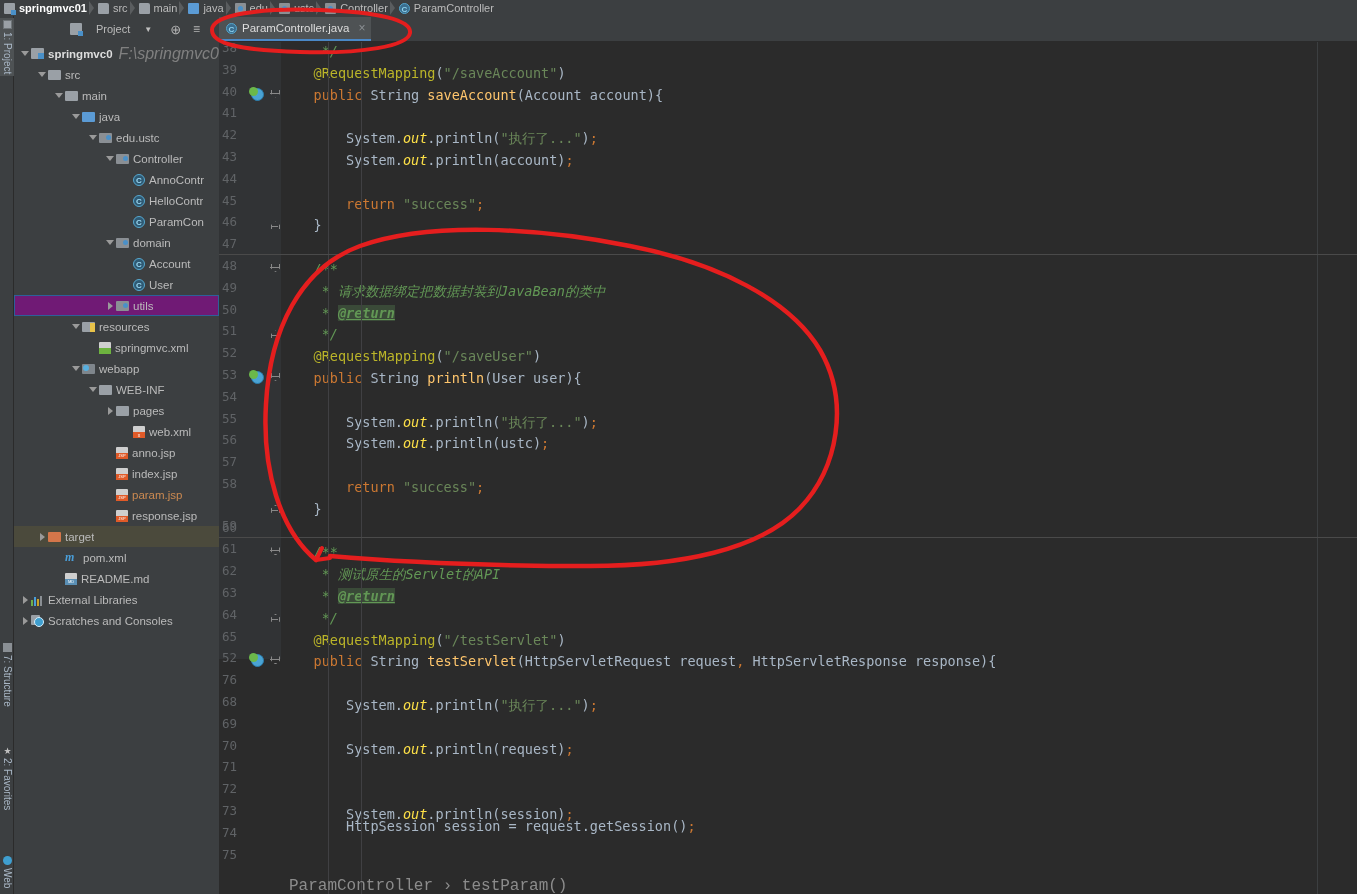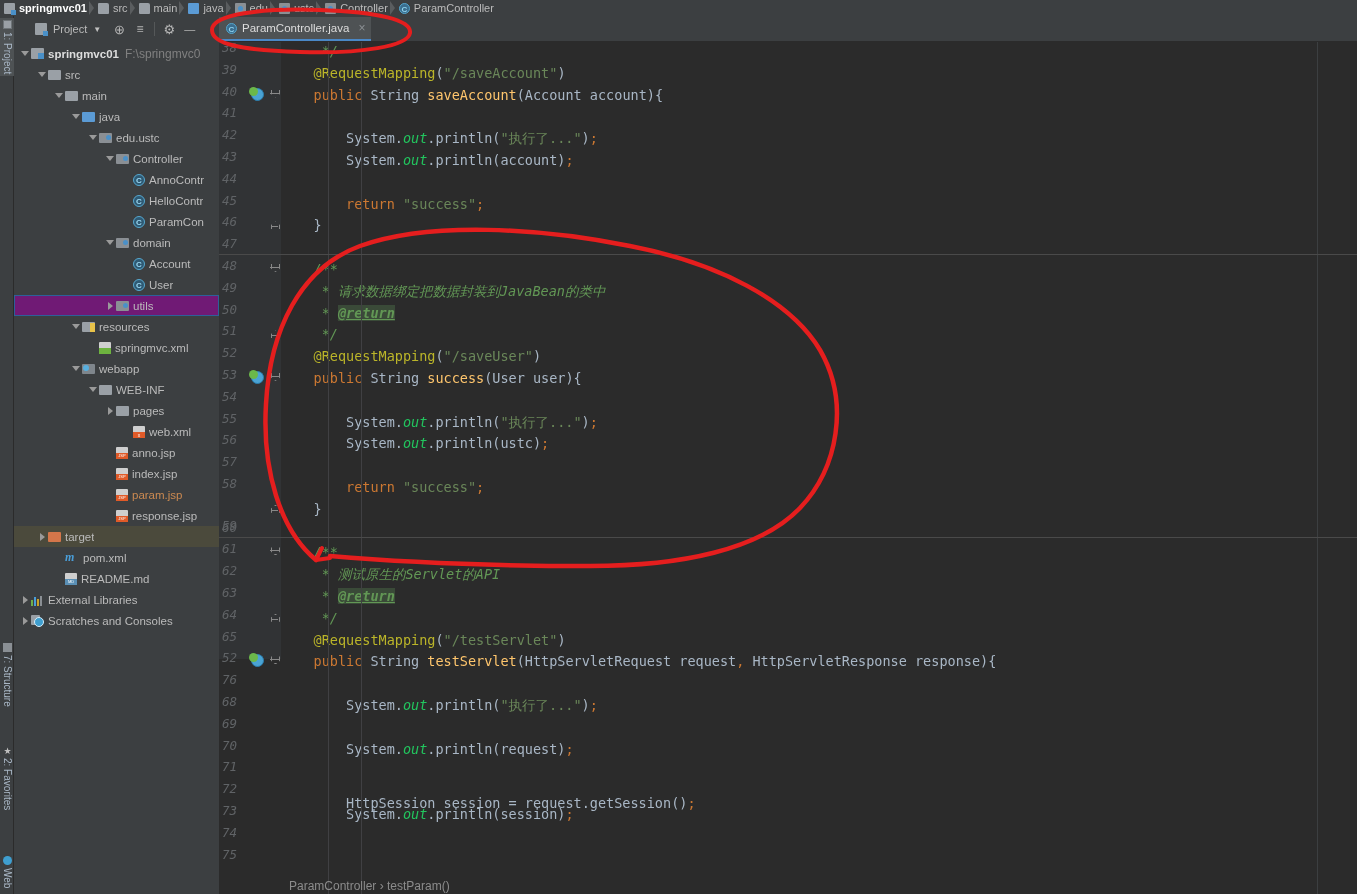--- a/index.html
+++ b/index.html
@@ -53,22 +53,22 @@
   }
   .vlabel.sel { background: #4e5254; }
   .vminibox { width: 9px; height: 9px; flex: 0 0 auto; }
 
   
   .projpanel {
     position: absolute; left: 14px; top: 16px; width: 205px; height: 878px;
     background: #3c3f41; display: flex; flex-direction: column;
   }
   .projhead {
-    height: 26px; display: flex; align-items: center; gap: 4px;
-    padding: 0 21px; flex: 0 0 auto; font-size: 11px; color: #bbbbbb;
+    height: 26px; display: flex; align-items: center; gap: 12px;
+    padding: 0 12px; flex: 0 0 auto; font-size: 11px; color: #bbbbbb; margin-left: 44px;
   }
   .projhead .ttl { margin-left: 2px; margin-right: 2px; }
   .tbtn { width: 18px; height: 18px; display: flex; align-items: center; justify-content: center; cursor: default; }
   .vsep { width: 1px; height: 14px; background: #555859; margin: 0 2px; }
 
   .tree {
     flex: 1 1 auto; overflow: hidden; position: relative;
     background: #3c3f41; padding-top: 1px;
   }
   .row {
@@ -82,21 +82,21 @@
     content:""; position:absolute; left:3px; top:2px; width:0; height:0;
     border-left:5px solid #9a9a9a; border-top:4px solid transparent; border-bottom:4px solid transparent;
   }
   .arrow.open::after {
     content:""; position:absolute; left:1px; top:3px; width:0; height:0;
     border-top:5px solid #9a9a9a; border-left:4px solid transparent; border-right:4px solid transparent;
   }
   .ticon { width: 14px; height: 13px; flex: 0 0 auto; margin-right: 4px; position: relative; }
   .lbl { overflow: hidden; }
   .lbl.b { font-weight: bold; color: #dddddd; }
-  .sub { color: #808080; font-size: 12px; margin-left: 6px; }
+  .sub { color: #808080; font-size: 16px; margin-left: 6px; font-style: italic; }
   .lbl.orange { color: #cc8a51; }
 
   
   .i-mod { background:#9aa0a6; border-radius:1px; width:13px; height:11px; }
   .i-mod::after { content:""; position:absolute; right:0; bottom:0; width:6px; height:6px; background:#4a90c8; }
   .i-fold { background:#9aa0a6; border-radius:1px; width:13px; height:10px; margin-top:1px; }
   .i-foldsrc { background:#5b9bd5; border-radius:1px; width:13px; height:10px; margin-top:1px; }
   .i-foldorange { background:#d4764a; border-radius:1px; width:13px; height:10px; margin-top:1px; }
   .i-pkg { background:#8a8f94; border-radius:1px; width:13px; height:10px; margin-top:1px; }
   .i-pkg::after { content:""; position:absolute; left:7px; top:2px; width:5px; height:5px; background:#4a90c8; border-radius:50%; }
@@ -139,21 +139,20 @@
     height: 24px; display: flex; align-items: center; gap: 5px;
     padding: 0 6px 0 7px; background: #4e5254; font-size: 11.5px; color: #dddddd;
     border-bottom: 2px solid #4a88c7; white-space: nowrap;
   }
   .tabclose { color: #8a8f93; font-size: 12px; margin-left: 4px; }
 
   .codearea { position: relative; height: 852px; background: #2b2b2b; overflow: hidden; }
   .gutter {
     position: absolute; left: 0; top: 0; width: 62px; height: 617px;
     background: #313335;
-    font-style: italic;
   }
   .gutterline { position: absolute; right: 39px; top: 0; width: 1px; height: 852px; background: #3c3f41; }
   .lnum {
     position: absolute; right: 44px; font-size: 12.5px; color: #606366;
     font-family: "DejaVu Sans Mono", monospace; text-align: right; width: 30px;
   }
   .gicon { position: absolute; left: 32px; width: 13px; height: 13px; }
   .globe { border-radius: 50%; background: #4aa3d4; border: 1px solid #2b7fb0; }
   .globe::after { content:""; position:absolute; left:-3px; top:-2px; width:9px; height:9px; background:#6bb84a; border-radius:50%; }
   .fold {
@@ -179,28 +178,28 @@
   .cline { position: absolute; left: 0; white-space: pre; height: 22px; line-height: 22px; }
   .indentguide { position: absolute; width: 1px; background: #404043; }
   .methodsep { position: absolute; left: 0; right: 0; height: 1px; background: #4a4a4a; }
 
   
   .t-ann   { color: #bbb529; }
   .t-kw    { color: #cc7832; }
   .t-meth  { color: #ffc66d; }
   .t-str   { color: #6a8759; }
   .t-plain { color: #a9b7c6; }
-  .t-stat  { color: #22c55e; font-style: italic; }
+  .t-stat  { color: #fde047; font-style: italic; }
   .t-cmt   { color: #629755; font-style: italic; }
   .t-tag   { color: #629755; font-style: italic; font-weight: bold; text-decoration: underline; background: #3a4a38; }
   .t-semi  { color: #cc7832; }
 
   .statusline {
     position: absolute; left: 62px; bottom: 0; height: 16px;
-    font-size: 12px; color: #8c8c8c; font-family: Liberation Sans, sans-serif;
+    font-size: 16px; color: #8c8c8c; font-family: Liberation Mono, monospace;
     display: flex; align-items: center; gap: 4px; padding-left: 8px;
   }
 
   
   .annot { position: absolute; left: 0; top: 0; width: 1357px; height: 894px; pointer-events: none; }
 </style>
 </head>
 <body>
 
 <div id="root">
@@ -520,40 +519,40 @@
           <div class="cline" style="top: 107px;"><span class="t-plain">        System.</span><span class="t-stat">out</span><span class="t-plain">.println(account)</span><span class="t-semi">;</span></div>
           <div class="cline" style="top: 128.8px;"></div>
           <div class="cline" style="top: 150.6px;"><span class="t-kw">        return </span><span class="t-str">"success"</span><span class="t-semi">;</span></div>
           <div class="cline" style="top: 172.4px;"><span class="t-plain">    }</span></div>
           <div class="cline" style="top: 194.2px;"></div>
           <div class="cline" style="top: 216px;"><span class="t-cmt">    /**</span></div>
           <div class="cline" style="top: 237.8px;"><span class="t-cmt">     * 请求数据绑定把数据封装到JavaBean的类中</span></div>
           <div class="cline" style="top: 259.6px;"><span class="t-cmt">     * </span><span class="t-tag">@return</span></div>
           <div class="cline" style="top: 281.4px;"><span class="t-cmt">     */</span></div>
           <div class="cline" style="top: 303.2px;"><span class="t-ann">    @RequestMapping</span><span class="t-plain">(</span><span class="t-str">"/saveUser"</span><span class="t-plain">)</span></div>
-          <div class="cline" style="top: 325px;"><span class="t-kw">    public </span><span class="t-plain">String </span><span class="t-meth">success</span><span class="t-plain">(User user){</span></div>
+          <div class="cline" style="top: 325px;"><span class="t-kw">    public </span><span class="t-plain">String </span><span class="t-meth">println</span><span class="t-plain">(User user){</span></div>
           <div class="cline" style="top: 346.8px;"></div>
           <div class="cline" style="top: 368.6px;"><span class="t-plain">        System.</span><span class="t-stat">out</span><span class="t-plain">.println(</span><span class="t-str">"执行了..."</span><span class="t-plain">)</span><span class="t-semi">;</span></div>
           <div class="cline" style="top: 390.4px;"><span class="t-plain">        System.</span><span class="t-stat">out</span><span class="t-plain">.println(ustc)</span><span class="t-semi">;</span></div>
           <div class="cline" style="top: 412.2px;"></div>
           <div class="cline" style="top: 434px;"><span class="t-kw">        return </span><span class="t-str">"success"</span><span class="t-semi">;</span></div>
           <div class="cline" style="top: 455.8px;"><span class="t-plain">    }</span></div>
           <div class="cline" style="top: 477.6px;"></div>
           <div class="cline" style="top: 499.4px;"><span class="t-cmt">    /**</span></div>
           <div class="cline" style="top: 521.2px;"><span class="t-cmt">     * 测试原生的Servlet的API</span></div>
           <div class="cline" style="top: 543px;"><span class="t-cmt">     * </span><span class="t-tag">@return</span></div>
           <div class="cline" style="top: 564.8px;"><span class="t-cmt">     */</span></div>
           <div class="cline" style="top: 586.6px;"><span class="t-ann">    @RequestMapping</span><span class="t-plain">(</span><span class="t-str">"/testServlet"</span><span class="t-plain">)</span></div>
           <div class="cline" style="top: 608.4px;"><span class="t-kw">    public </span><span class="t-plain">String </span><span class="t-meth">testServlet</span><span class="t-plain">(HttpServletRequest request</span><span class="t-semi">,</span><span class="t-plain"> HttpServletResponse response){</span></div>
           <div class="cline" style="top: 630.2px;"></div>
           <div class="cline" style="top: 652px;"><span class="t-plain">        System.</span><span class="t-stat">out</span><span class="t-plain">.println(</span><span class="t-str">"执行了..."</span><span class="t-plain">)</span><span class="t-semi">;</span></div>
           <div class="cline" style="top: 673.8px;"></div>
           <div class="cline" style="top: 695.6px;"><span class="t-plain">        System.</span><span class="t-stat">out</span><span class="t-plain">.println(request)</span><span class="t-semi">;</span></div>
           <div class="cline" style="top: 717.4px;"></div>
-          <div class="cline" style="top: 750px;"><span class="t-plain">        HttpSession session = request.getSession()</span><span class="t-semi">;</span></div>
+          <div class="cline" style="top: 773px;"><span class="t-plain">        HttpSession session = request.getSession()</span><span class="t-semi">;</span></div>
           <div class="cline" style="top: 761px;"><span class="t-plain">        System.</span><span class="t-stat">out</span><span class="t-plain">.println(session)</span><span class="t-semi">;</span></div>
           <div class="cline" style="top: 782.8px;"></div>
           <div class="indentguide" style="left: 47px; top: 0px; height: 852px;"></div>
           <div class="indentguide" style="left: 80px; top: 0px; height: 852px;"></div>
         </div>
       <div class="statusline">
         <span>ParamController  ›  testParam()</span>
       </div>
     <div class="methodsep" style="top: 212px;"></div>
         <div class="methodsep" style="top: 495.4px;"></div>

